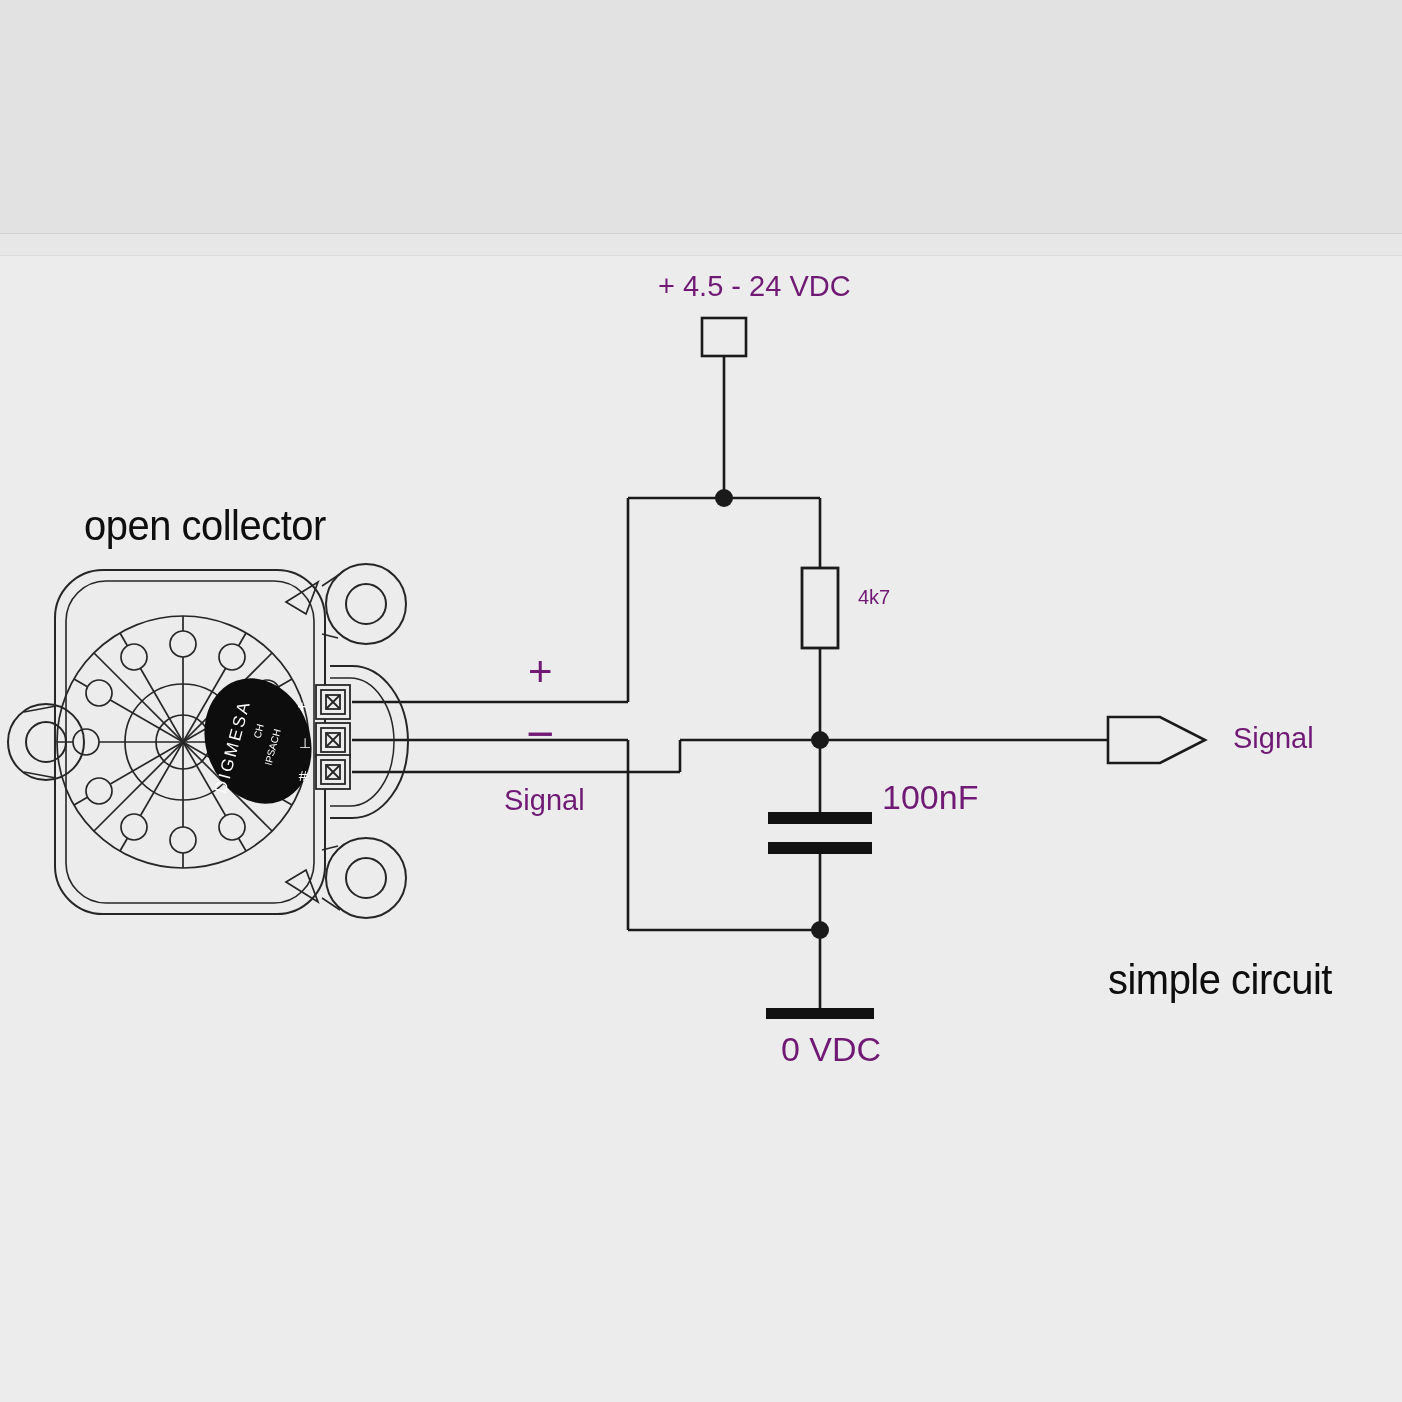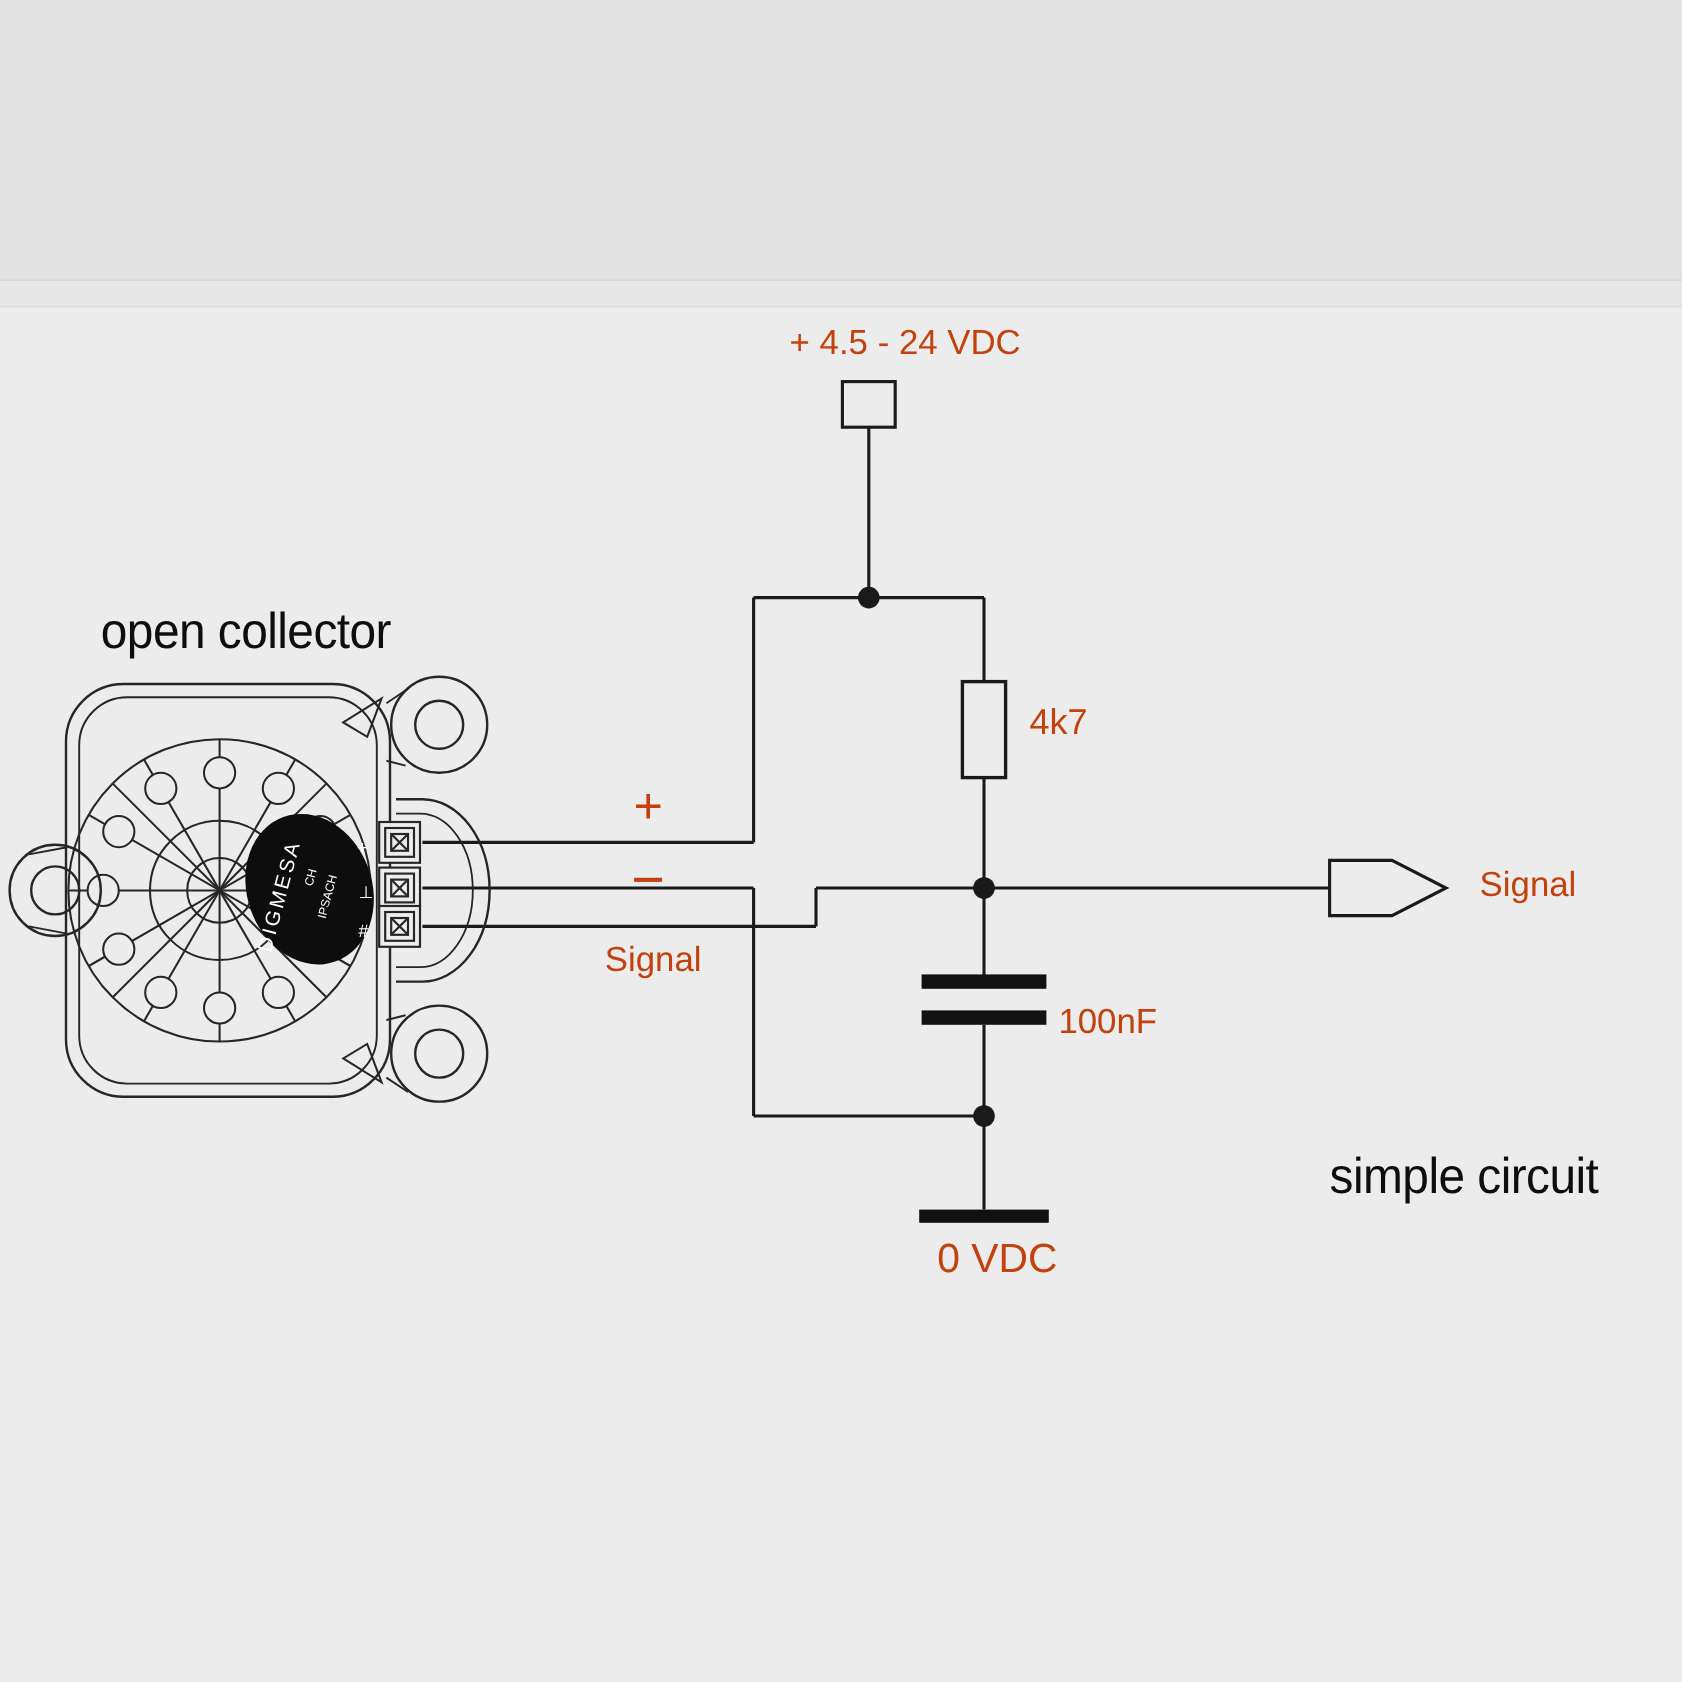--- a/index.html
+++ b/index.html
@@ -4,27 +4,27 @@
 <style>
   html,body{margin:0;padding:0;background:#ececec;}
   .stage{position:relative;width:1402px;height:1402px;background:#ececec;overflow:hidden;
          font-family:"Liberation Sans","DejaVu Sans",sans-serif;color:#111;}
   .band-top{position:absolute;left:0;top:0;width:100%;height:233px;background:#e2e2e2;
             border-bottom:1px solid #d2d2d2;}
   .band-strip{position:absolute;left:0;top:234px;width:100%;height:21px;background:#e7e7e7;
             border-bottom:1px solid #dcdcdc;}
   svg.circuit{position:absolute;left:0;top:0;}
   svg text{font-family:"Liberation Sans","DejaVu Sans",sans-serif;}
-  .label{position:absolute;white-space:nowrap;color:#c2410c;}
+  .label{position:absolute;white-space:nowrap;color:#701a75;}
   .title{font-size:42px;letter-spacing:-0.5px;color:#0e0e0e;transform:scaleX(.95);transform-origin:left top;}
   .t-open{left:84px;top:502px;}
   .t-simple{left:1108px;top:956px;}
   .l-supply{left:658px;top:270px;font-size:29px;}
-  .l-res{left:858px;top:586px;font-size:30px;}
-  .l-cap{left:882px;top:836px;font-size:29px;text-align:right;}
+  .l-res{left:858px;top:586px;font-size:20px;}
+  .l-cap{left:882px;top:778px;font-size:34px;text-align:right;}
   .l-gnd{left:781px;top:1030px;font-size:34px;}
   .l-sigout{left:1233px;top:722px;font-size:29px;}
   .l-sigin{left:504px;top:784px;font-size:29px;}
   .l-plus{left:528px;top:648px;font-size:42px;}
   .l-minus{left:526px;top:706px;font-size:48px;}
 </style>
 </head>
 <body>
 
 <div class="stage">

